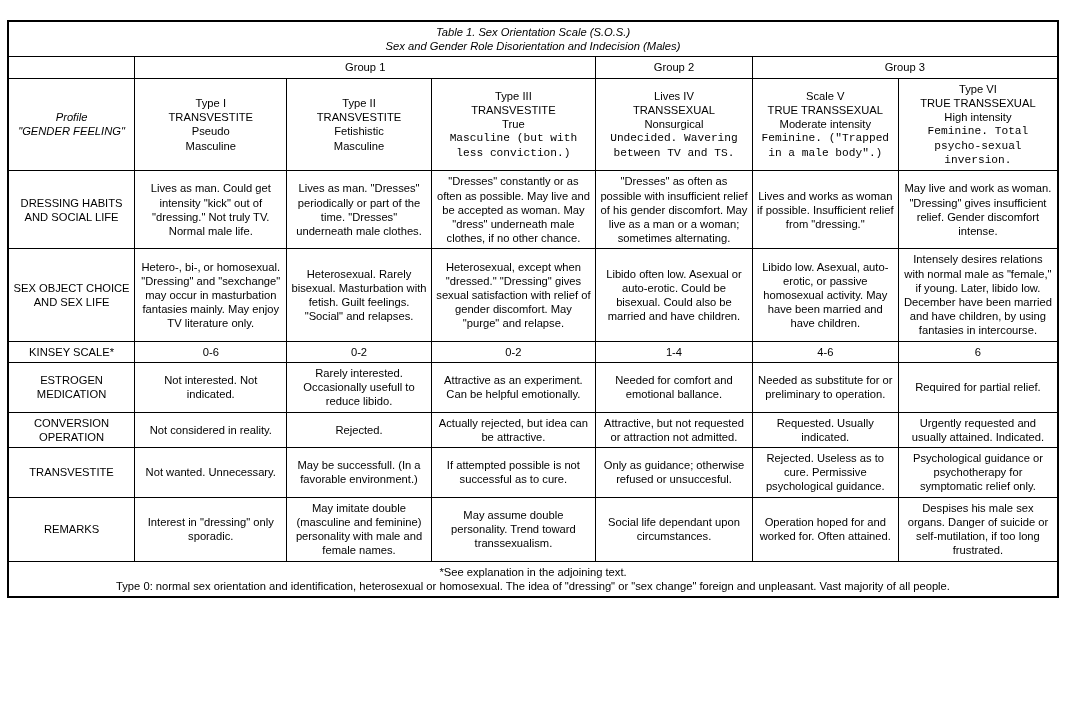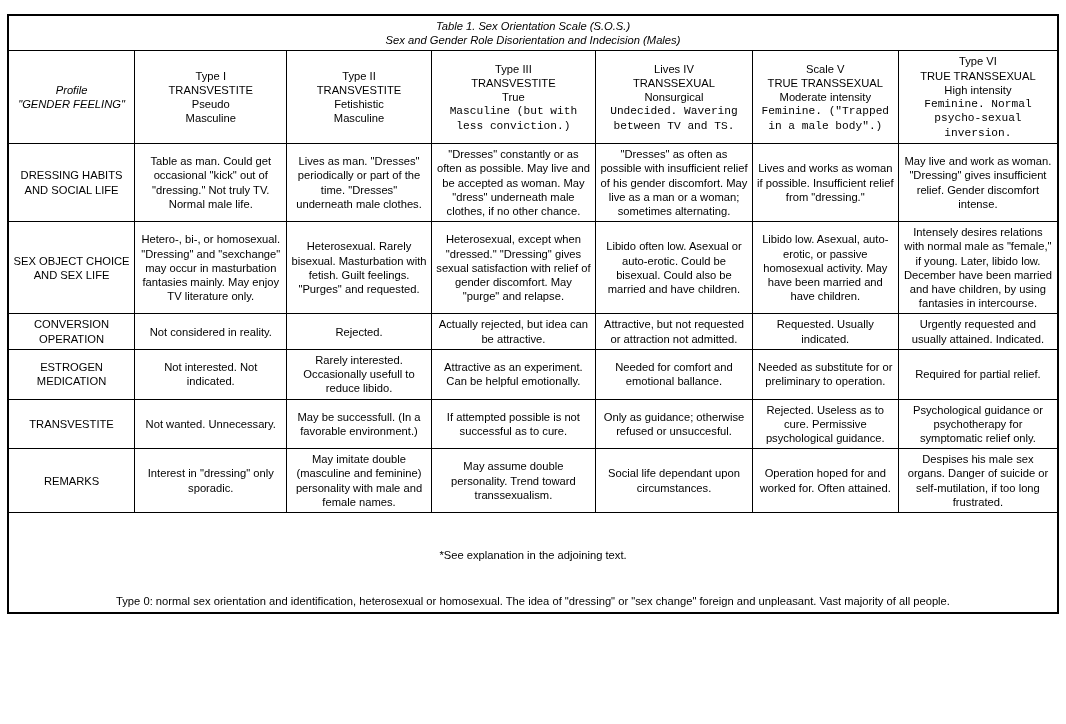--- a/index.html
+++ b/index.html
@@ -12,21 +12,21 @@
     height: 724px;
     font-family: "Liberation Sans", sans-serif;
     color: #000000;
     -webkit-font-smoothing: antialiased;
   }
   #sheet {
     position: relative;
     width: 937px;
     height: 724px;
     box-sizing: border-box;
-    padding: 14px 7px 6px 7px;
+    padding: 20px 7px 6px 7px;
   }
   table.sos {
     width: 1052px;
     border-collapse: collapse;
     table-layout: fixed;
     border: 2px solid #000;
   }
   table.sos td, table.sos th {
     border: 1px solid #000;
     vertical-align: middle;
@@ -82,21 +82,21 @@
     vertical-align: middle;
   }
   .kinsey-cell { font-size: 11.2px; padding: 5px 4px; }
 
   .footnote-cell {
     text-align: left;
     font-size: 11.4px;
     line-height: 1.45;
     padding: 4px 6px 5px 6px;
   }
-  .footnote-cell span { display: block; margin-top: 32px; }
+  .footnote-cell span { display: block; }
 
   col.c-label { width: 123px; }
   col.c-t1 { width: 148px; }
   col.c-t2 { width: 140px; }
   col.c-t3 { width: 160px; }
   col.c-t4 { width: 152px; }
   col.c-t5 { width: 142px; }
   col.c-t6 { width: 155px; }
 </style>
 </head>
@@ -114,20 +114,26 @@
       <col class="c-t6">
     </colgroup>
     <tbody>
       <tr>
         <td class="title-cell" colspan="7">
           <span class="title-line1">Table 1. Sex Orientation Scale (S.O.S.)</span>
           <span class="title-line2">Sex and Gender Role Disorientation and Indecision (Males)</span>
         </td>
       </tr>
 
+      <tr>
+        <td class="corner-blank"></td>
+        <td class="group-head" colspan="3">Group 1</td>
+        <td class="group-head">Group 2</td>
+        <td class="group-head" colspan="2">Group 3</td>
+      </tr>
 
       <tr>
         <td class="profile-label">
           <span>Profile</span>
           <span>"GENDER FEELING"</span>
         </td>
 
         <td class="profile-cell">
           <span>Type I</span>
           <span>TRANSVESTITE</span>
@@ -161,66 +167,75 @@
           <span>Scale V</span>
           <span>TRUE TRANSSEXUAL</span>
           <span>Moderate intensity</span>
           <span class="tight-wrap">Feminine. ("Trapped in a male body".)</span>
         </td>
 
         <td class="profile-cell">
           <span>Type VI</span>
           <span>TRUE TRANSSEXUAL</span>
           <span>High intensity</span>
-          <span class="tight-wrap">Feminine. Normal psycho-sexual inversion.</span>
+          <span class="tight-wrap">Feminine. Total psycho-sexual inversion.</span>
         </td>
       </tr>
 
       <tr>
         <td class="row-label">DRESSING HABITS AND SOCIAL LIFE</td>
-        <td class="body-cell">Table as man. Could get occasional "kick" out of "dressing." Not truly TV. Normal male life.</td>
+        <td class="body-cell">Lives as man. Could get intensity "kick" out of "dressing." Not truly TV. Normal male life.</td>
         <td class="body-cell">Lives as man. "Dresses" periodically or part of the time. "Dresses" underneath male clothes.</td>
         <td class="body-cell">"Dresses" constantly or as often as possible. May live and be accepted as woman. May "dress" underneath male clothes, if no other chance.</td>
         <td class="body-cell">"Dresses" as often as possible with insufficient relief of his gender discomfort. May live as a man or a woman; sometimes alternating.</td>
         <td class="body-cell">Lives and works as woman if possible. Insufficient relief from "dressing."</td>
         <td class="body-cell">May live and work as woman. "Dressing" gives insufficient relief. Gender discomfort intense.</td>
       </tr>
 
       <tr>
         <td class="row-label">SEX OBJECT CHOICE AND SEX LIFE</td>
         <td class="body-cell">Hetero-, bi-, or homosexual. "Dressing" and "sexchange" may occur in masturbation fantasies mainly. May enjoy TV literature only.</td>
-        <td class="body-cell">Heterosexual. Rarely bisexual. Masturbation with fetish. Guilt feelings. "Purges" and requested.</td>
+        <td class="body-cell">Heterosexual. Rarely bisexual. Masturbation with fetish. Guilt feelings. "Social" and relapses.</td>
         <td class="body-cell">Heterosexual, except when "dressed." "Dressing" gives sexual satisfaction with relief of gender discomfort. May "purge" and relapse.</td>
         <td class="body-cell">Libido often low. Asexual or auto-erotic. Could be bisexual. Could also be married and have children.</td>
         <td class="body-cell">Libido low. Asexual, auto-erotic, or passive homosexual activity. May have been married and have children.</td>
         <td class="body-cell">Intensely desires relations with normal male as "female," if young. Later, libido low. December have been married and have children, by using fantasies in intercourse.</td>
       </tr>
 
+      <tr>
+        <td class="row-label">KINSEY SCALE*</td>
+        <td class="kinsey-cell">0-6</td>
+        <td class="kinsey-cell">0-2</td>
+        <td class="kinsey-cell">0-2</td>
+        <td class="kinsey-cell">1-4</td>
+        <td class="kinsey-cell">4-6</td>
+        <td class="kinsey-cell">6</td>
+      </tr>
+
+      <tr>
+        <td class="row-label">ESTROGEN MEDICATION</td>
+        <td class="body-cell">Not interested. Not indicated.</td>
+        <td class="body-cell">Rarely interested. Occasionally usefull to reduce libido.</td>
+        <td class="body-cell">Attractive as an experiment. Can be helpful emotionally.</td>
+        <td class="body-cell">Needed for comfort and emotional ballance.</td>
+        <td class="body-cell">Needed as substitute for or preliminary to operation.</td>
+        <td class="body-cell">Required for partial relief.</td>
+      </tr>
 
       <tr>
         <td class="row-label">CONVERSION OPERATION</td>
         <td class="body-cell">Not considered in reality.</td>
         <td class="body-cell">Rejected.</td>
         <td class="body-cell">Actually rejected, but idea can be attractive.</td>
         <td class="body-cell">Attractive, but not requested or attraction not admitted.</td>
         <td class="body-cell">Requested. Usually indicated.</td>
         <td class="body-cell">Urgently requested and usually attained. Indicated.</td>
       </tr>
 
       <tr>
-        <td class="row-label">ESTROGEN MEDICATION</td>
-        <td class="body-cell">Not interested. Not indicated.</td>
-        <td class="body-cell">Rarely interested. Occasionally usefull to reduce libido.</td>
-        <td class="body-cell">Attractive as an experiment. Can be helpful emotionally.</td>
-        <td class="body-cell">Needed for comfort and emotional ballance.</td>
-        <td class="body-cell">Needed as substitute for or preliminary to operation.</td>
-        <td class="body-cell">Required for partial relief.</td>
-      </tr>
-
-      <tr>
         <td class="row-label">TRANSVESTITE</td>
         <td class="body-cell">Not wanted. Unnecessary.</td>
         <td class="body-cell">May be successfull. (In a favorable environment.)</td>
         <td class="body-cell">If attempted possible is not successful as to cure.</td>
         <td class="body-cell">Only as guidance; otherwise refused or unsuccesful.</td>
         <td class="body-cell">Rejected. Useless as to cure. Permissive psychological guidance.</td>
         <td class="body-cell">Psychological guidance or psychotherapy for symptomatic relief only.</td>
       </tr>
 
       <tr>

